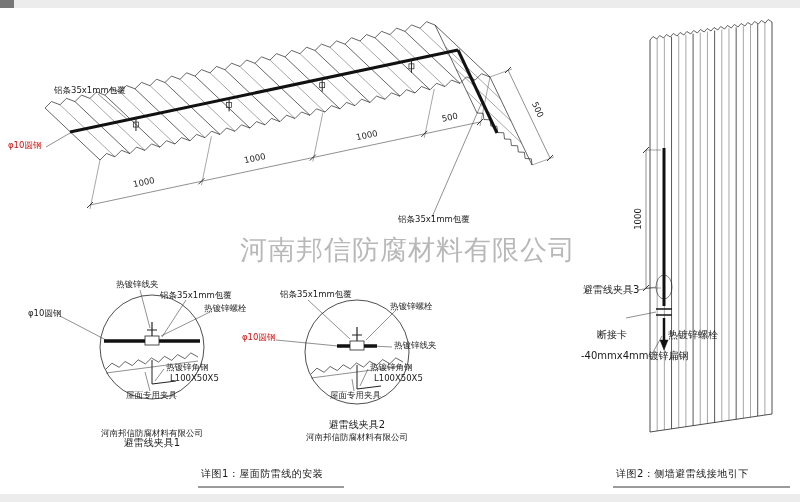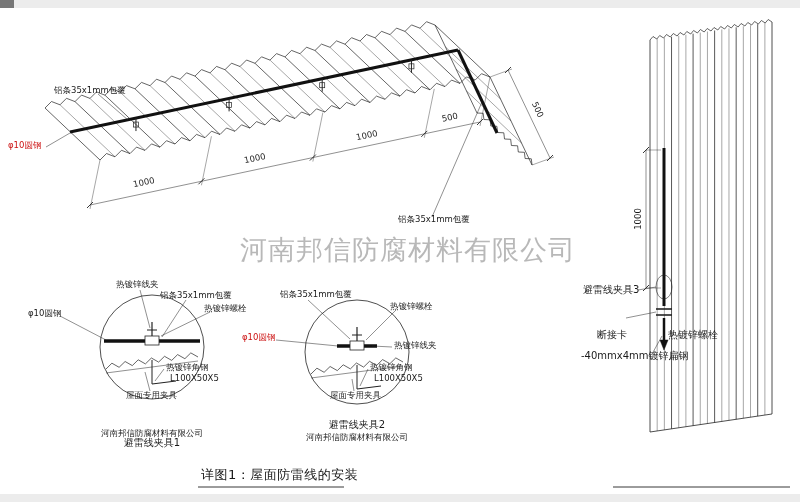--- a/index.html
+++ b/index.html
@@ -3,21 +3,21 @@
 <meta charset="utf-8">
 <style>
   *{margin:0;padding:0;box-sizing:border-box}
   html,body{width:800px;height:502px;background:#fff;overflow:hidden}
   .stage{position:relative;width:800px;height:502px;background:#fff;
          font-family:"DejaVu Sans","Liberation Sans",sans-serif;color:var(--ink,#1a1a1a)}
   svg{position:absolute;left:0;top:0}
   .lbl{position:absolute;font-size:8.5px;line-height:1.15;white-space:nowrap;color:var(--ink,#1a1a1a)}
   .red{color:var(--red,#cc1111)}
   .t9{font-size:10px}
-  .cap{font-size:13px;letter-spacing:.5px}
+  .cap{font-size:10px;letter-spacing:.5px}
   .ctr{transform:translateX(-50%)}
   .watermark{position:absolute;left:408px;top:250px;transform:translate(-50%,-50%);
              font-size:27px;letter-spacing:1px;white-space:nowrap;
              color:var(--watermark,#8a8a8a);opacity:.6}
   .scanbar{position:absolute;left:0;width:100%;background:#ececec}
 </style>
 </head>
 <body>
 
 <div class="stage">
@@ -205,14 +205,15 @@
   <div class="lbl t9 ctr" style="left:357px;top:419px">避雷线夹具2</div>
   <div class="lbl ctr" style="left:357px;top:433px">河南邦信防腐材料有限公司</div>
 
   <div class="lbl" style="left:639px;top:219px;transform:translate(-50%,-50%) rotate(-90deg)">1000</div>
   <div class="lbl t9" style="left:583px;top:284px">避雷线夹具3</div>
   <div class="lbl t9" style="left:597px;top:329px">断接卡</div>
   <div class="lbl t9" style="left:668px;top:329px">热镀锌螺栓</div>
   <div class="lbl t9" style="left:581px;top:350px">-40mmx4mm镀锌扁钢</div>
 
   <div class="lbl cap" style="left:201px;top:468px">详图1：屋面防雷线的安装</div>
+  <div class="lbl cap" style="left:616px;top:468px">详图2：侧墙避雷线接地引下</div>
 
 </div>
 
 </body></html>

